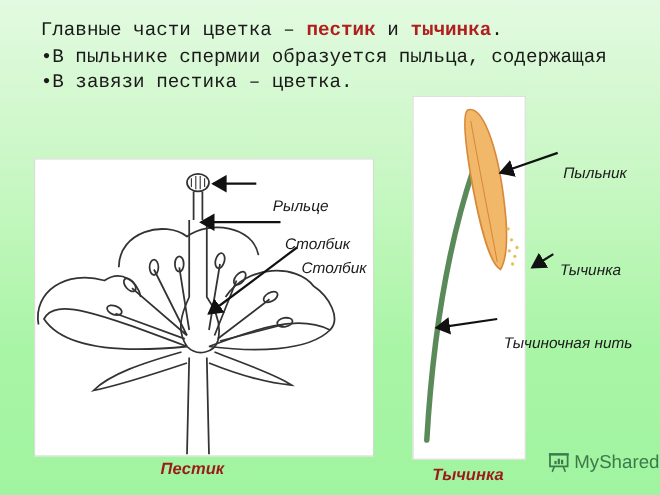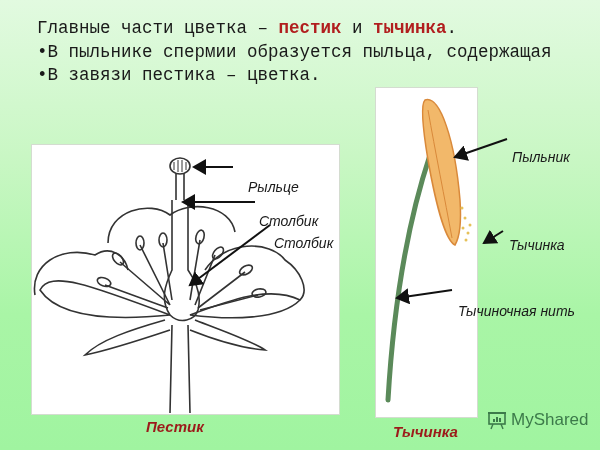--- a/index.html
+++ b/index.html
@@ -10,21 +10,21 @@
   }
   .text-block { position:absolute; left:37px; top:17px; font-size:17.5px; line-height:23.5px; color:#1a1a1a; }
   .text-block .line { white-space:nowrap;font-family:Liberation Mono, monospace; }
   .hl { color:#b11e1e; font-weight:bold; }
   .panel { position:absolute; background:#ffffff; border:1px solid #d4dcd0; }
   #pistil-panel { left:31px; top:144px; width:307px; height:269px; }
   #stamen-panel { left:375px; top:87px; width:101px; height:329px; }
   .caption { position:absolute; color:#9c1a1a; font-weight:bold; font-style:italic; font-size:15px; }
   .label { position:absolute; font-style:italic; font-size:14px; color:#1a1a1a; white-space:nowrap;margin-top:20px; }
   svg.overlay { position:absolute; left:0; top:0; width:600px; height:450px; pointer-events:none; }
-  .logo { position:absolute; left:487px; top:410px; display:flex; align-items:center; gap:4px; color:#3c7a4a; font-size:17px; }
+  .logo { position:absolute; left:498px; top:410px; display:flex; align-items:center; gap:4px; color:#3c7a4a; font-size:17px; }
 </style>
 </head>
 <body>
 
 <div class="text-block">
   <div class="line">
     <span>Главные части цветка – </span><span class="hl">пестик</span><span> и </span><span class="hl">тычинка</span><span>.</span>
   </div>
   <div class="line">
     <span>•В пыльнике спермии образуется пыльца, содержащая</span>

